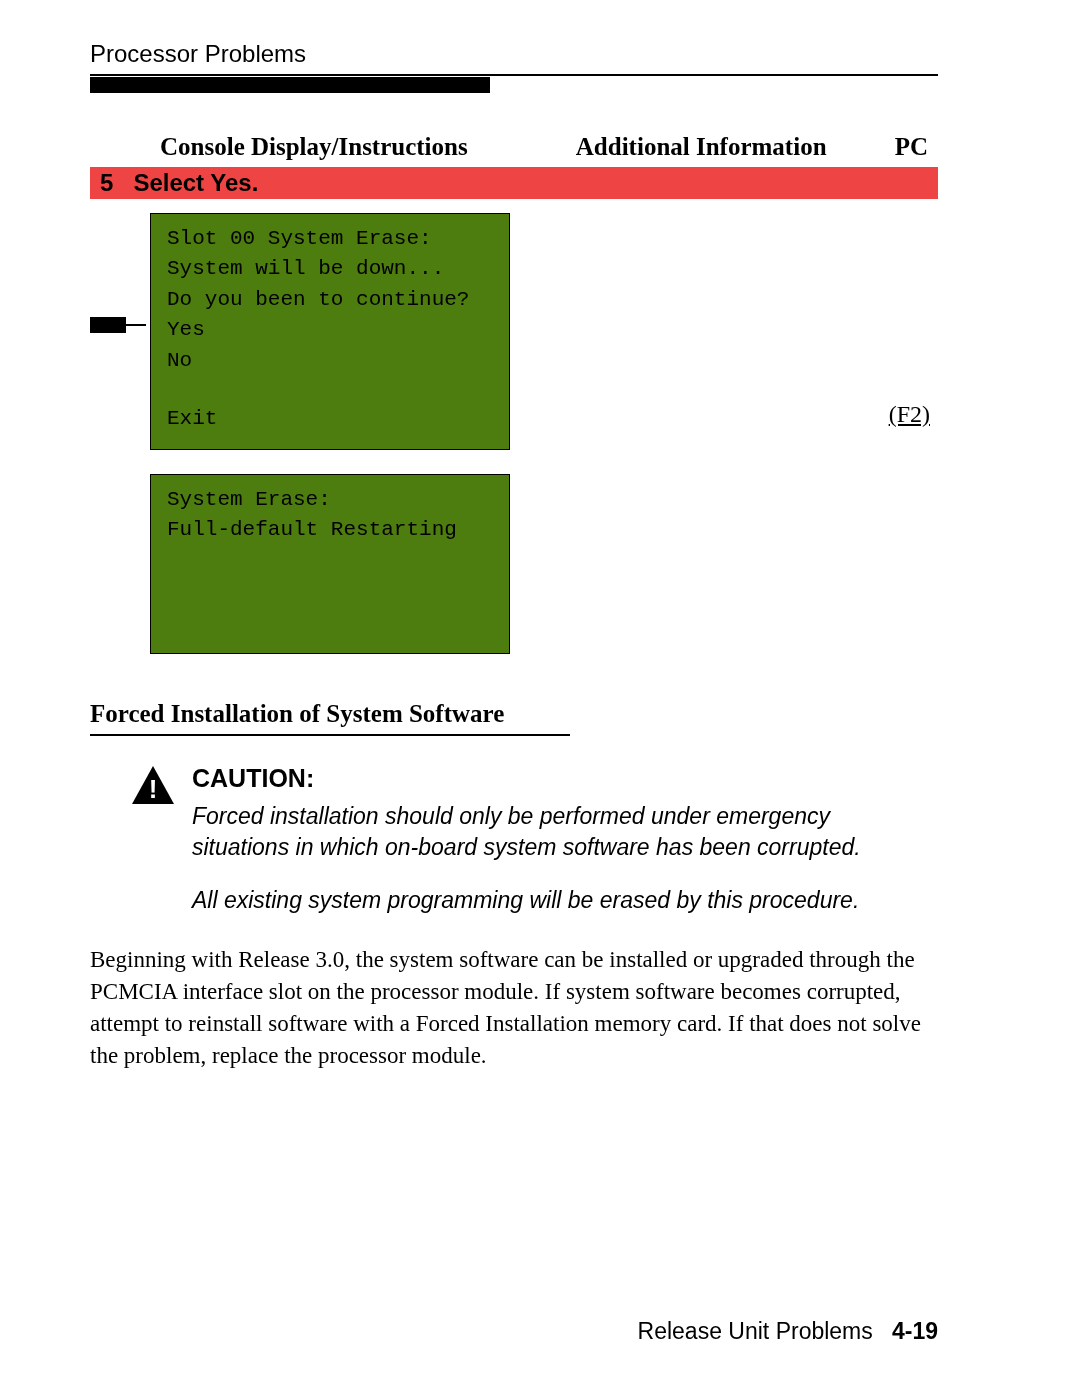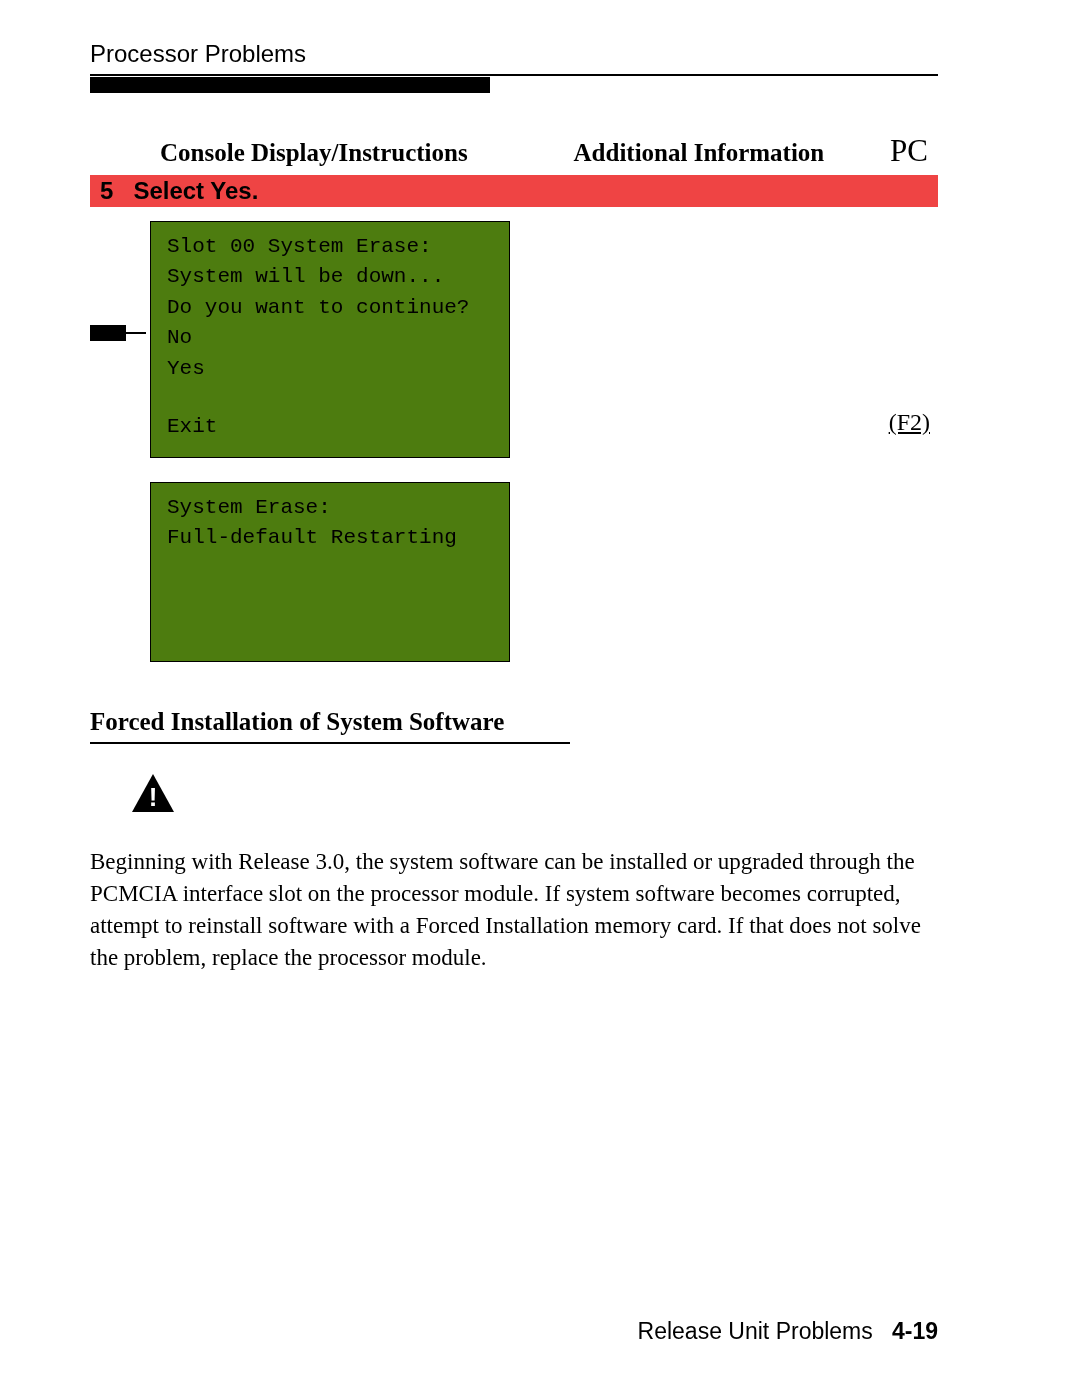--- a/index.html
+++ b/index.html
@@ -46,22 +46,22 @@
     font-size: 25px;
   }
   .ai-label {
     font-weight: bold;
     font-size: 25px;
     flex: 1;
     text-align: center;
     margin-left: 40px;
   }
   .pc-label {
-    font-weight: normal;
-    font-size: 31px;
+    font-weight: bold;
+    font-size: 25px;
   }
   .step-bar {
     background: #ef4444;
     font-family: Arial, Helvetica, sans-serif;
     font-weight: bold;
     font-size: 24px;
     padding: 2px 10px;
   }
   .step-content {
     display: flex;
@@ -194,23 +194,23 @@
   <div class="step-content">
     <div class="pointer">
       <div class="pointer-box"></div>
       <div class="pointer-line"></div>
     </div>
 
     <div class="console-col">
       <div class="console-box">
         <div>Slot 00 System Erase:</div>
         <div>System will be down...</div>
-        <div>Do you want to continue?</div>
+        <div>Do you been to continue?</div>
+        <div>Yes</div>
         <div>No</div>
-        <div>Yes</div>
         <div class="exit-row">Exit</div>
       </div>
       <div class="console-box">
         <div>System Erase:</div>
         <div>Full-default Restarting</div>
       </div>
     </div>
 
     <div class="right-col">
       <div class="f2">(F2)</div>
@@ -220,20 +220,25 @@
   <div class="section-title">Forced Installation of System Software</div>
   <div class="section-underline"></div>
 
   <div class="caution-block">
     <div class="caution-icon">
       <svg width="46" height="42" viewBox="0 0 46 42">
         <polygon points="23,2 44,40 2,40" fill="#000"></polygon>
         <text x="23" y="34" text-anchor="middle" font-family="Arial" font-weight="bold" font-size="26" fill="#fff">!</text>
       </svg>
     </div>
+    <div class="caution-text">
+      <div class="caution-heading">CAUTION:</div>
+      <p class="caution-para">Forced installation should only be performed under emergency situations in which on-board system software has been corrupted.</p>
+      <p class="caution-para">All existing system programming will be erased by this procedure.</p>
+    </div>
   </div>
 
   <div class="body-para">Beginning with Release 3.0, the system software can be installed or upgraded through the PCMCIA interface slot on the processor module. If system software becomes corrupted, attempt to reinstall software with a Forced Installation memory card. If that does not solve the problem, replace the processor module.</div>
 
   <div class="footer">
     <span>Release Unit Problems</span>
     <span>&nbsp;</span>
     <span class="pno">4-19</span>
   </div>
 

